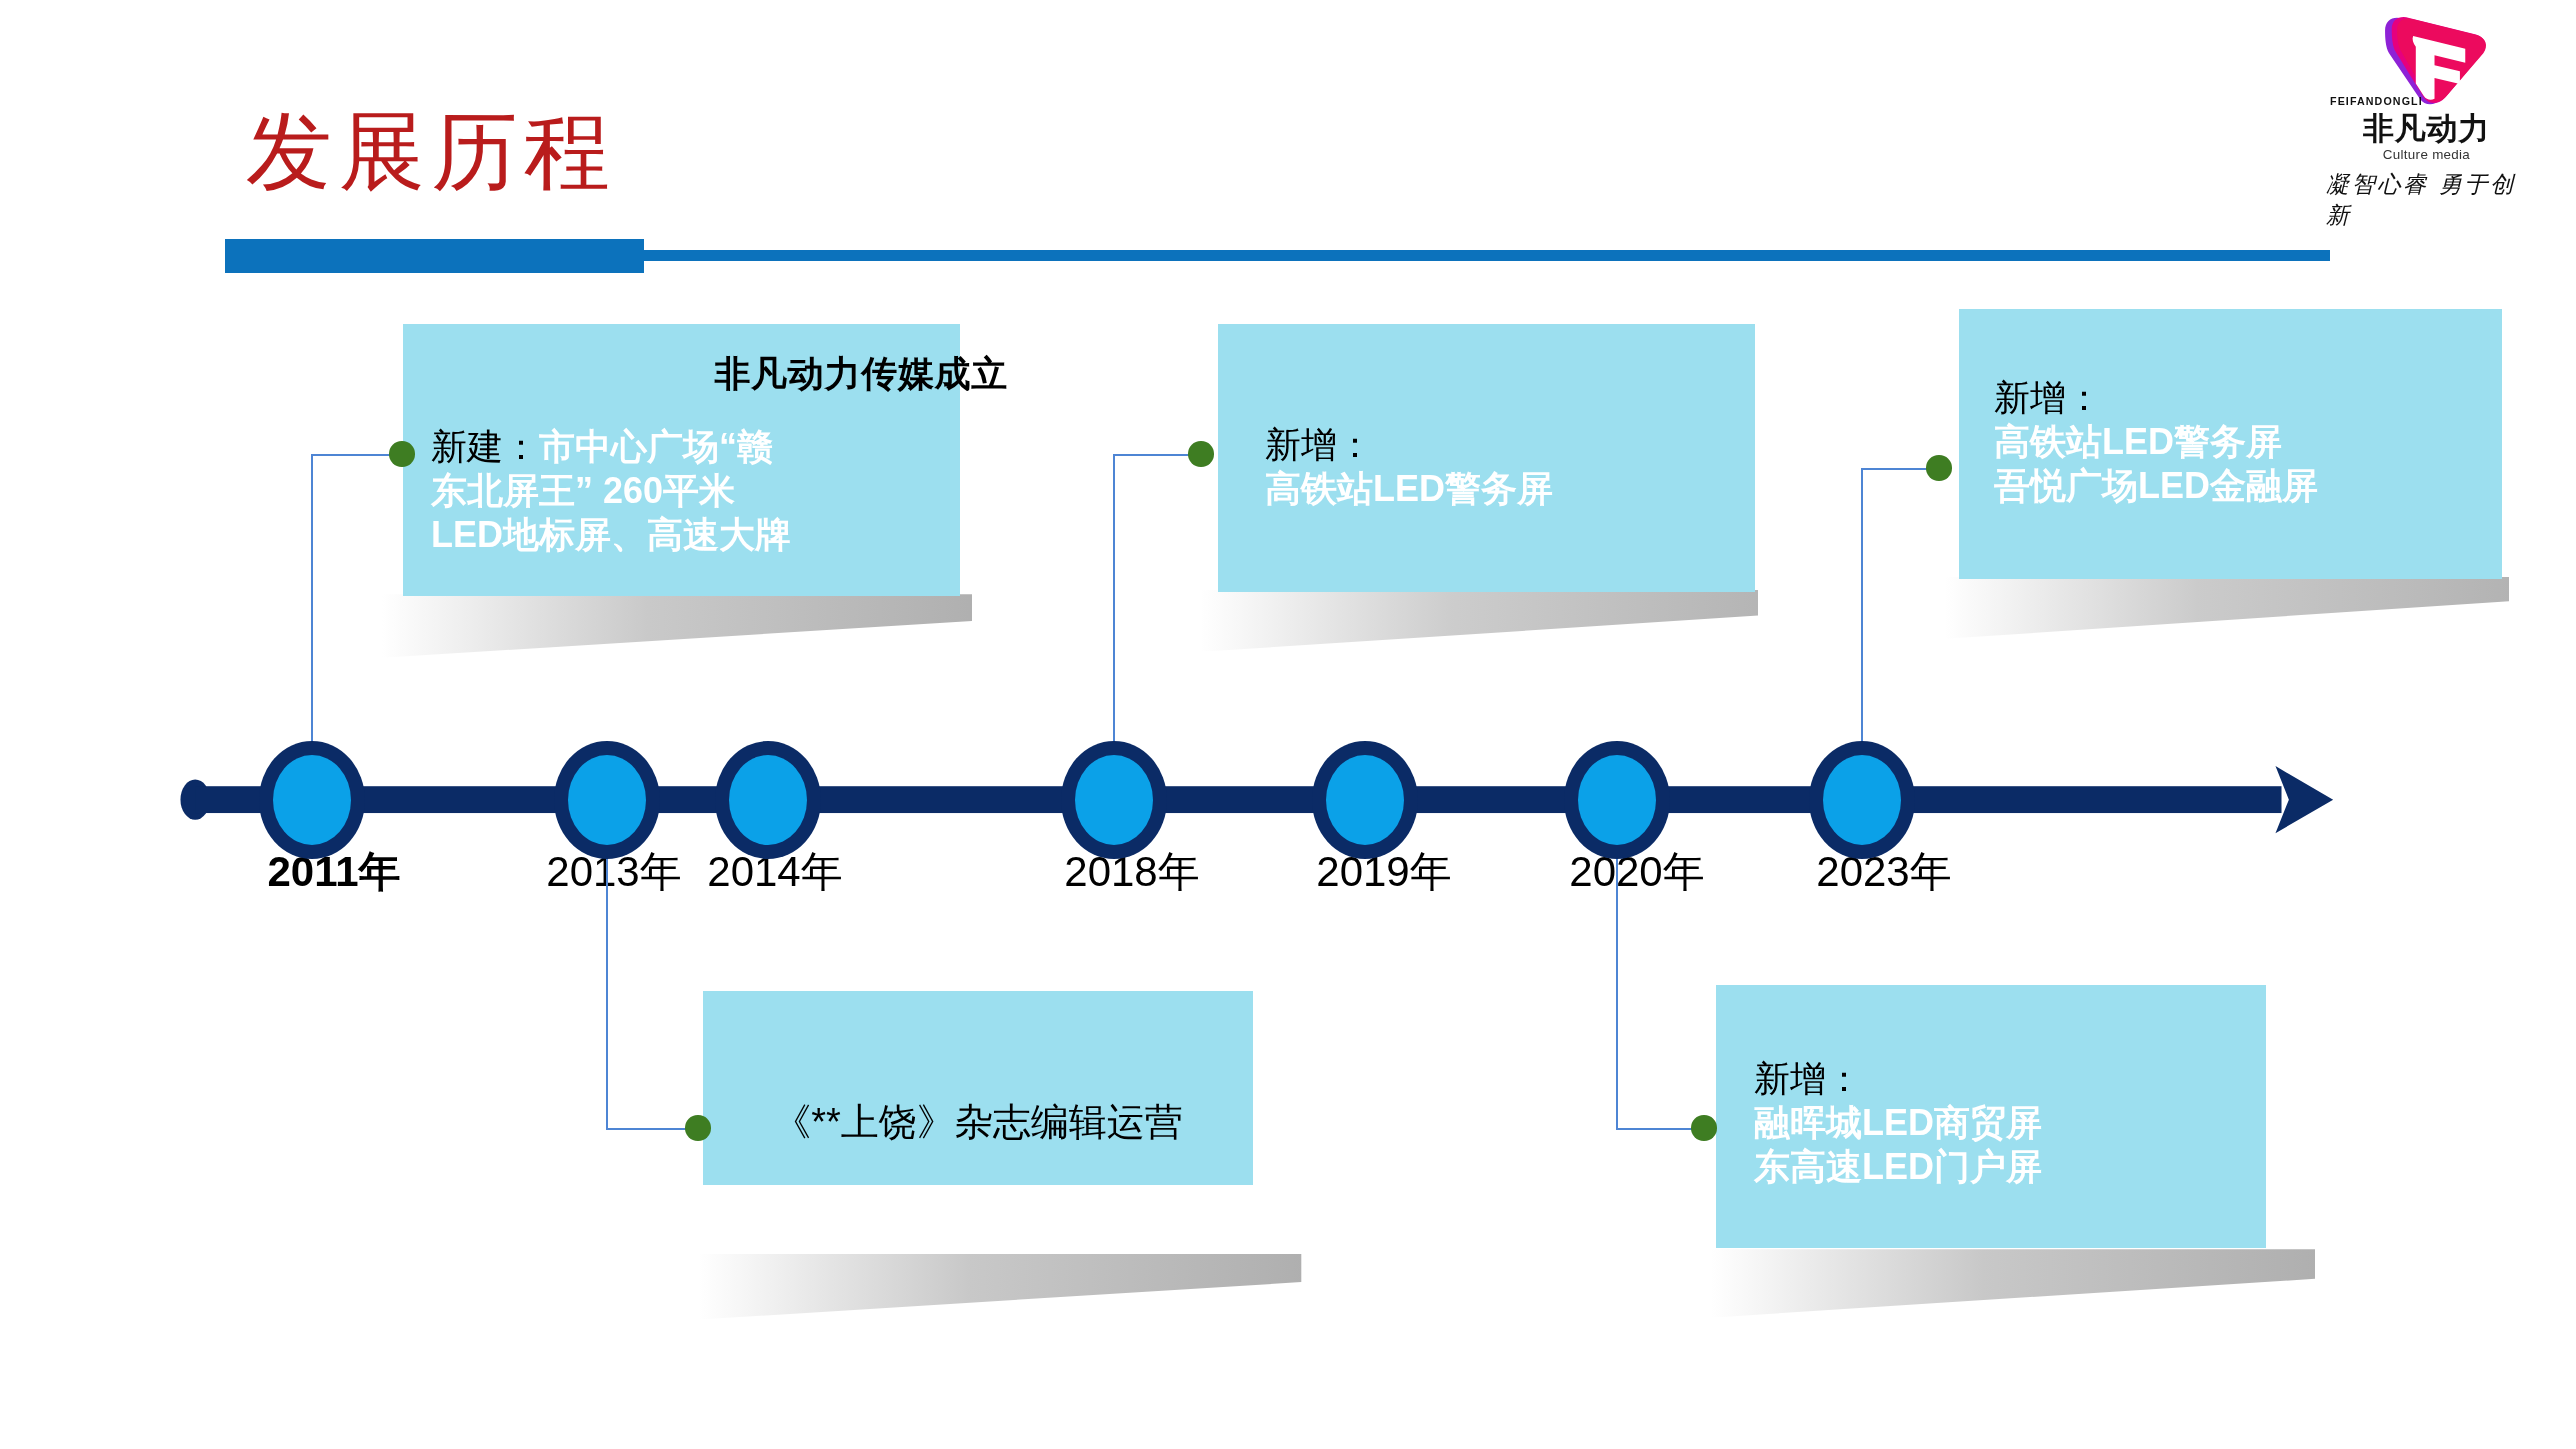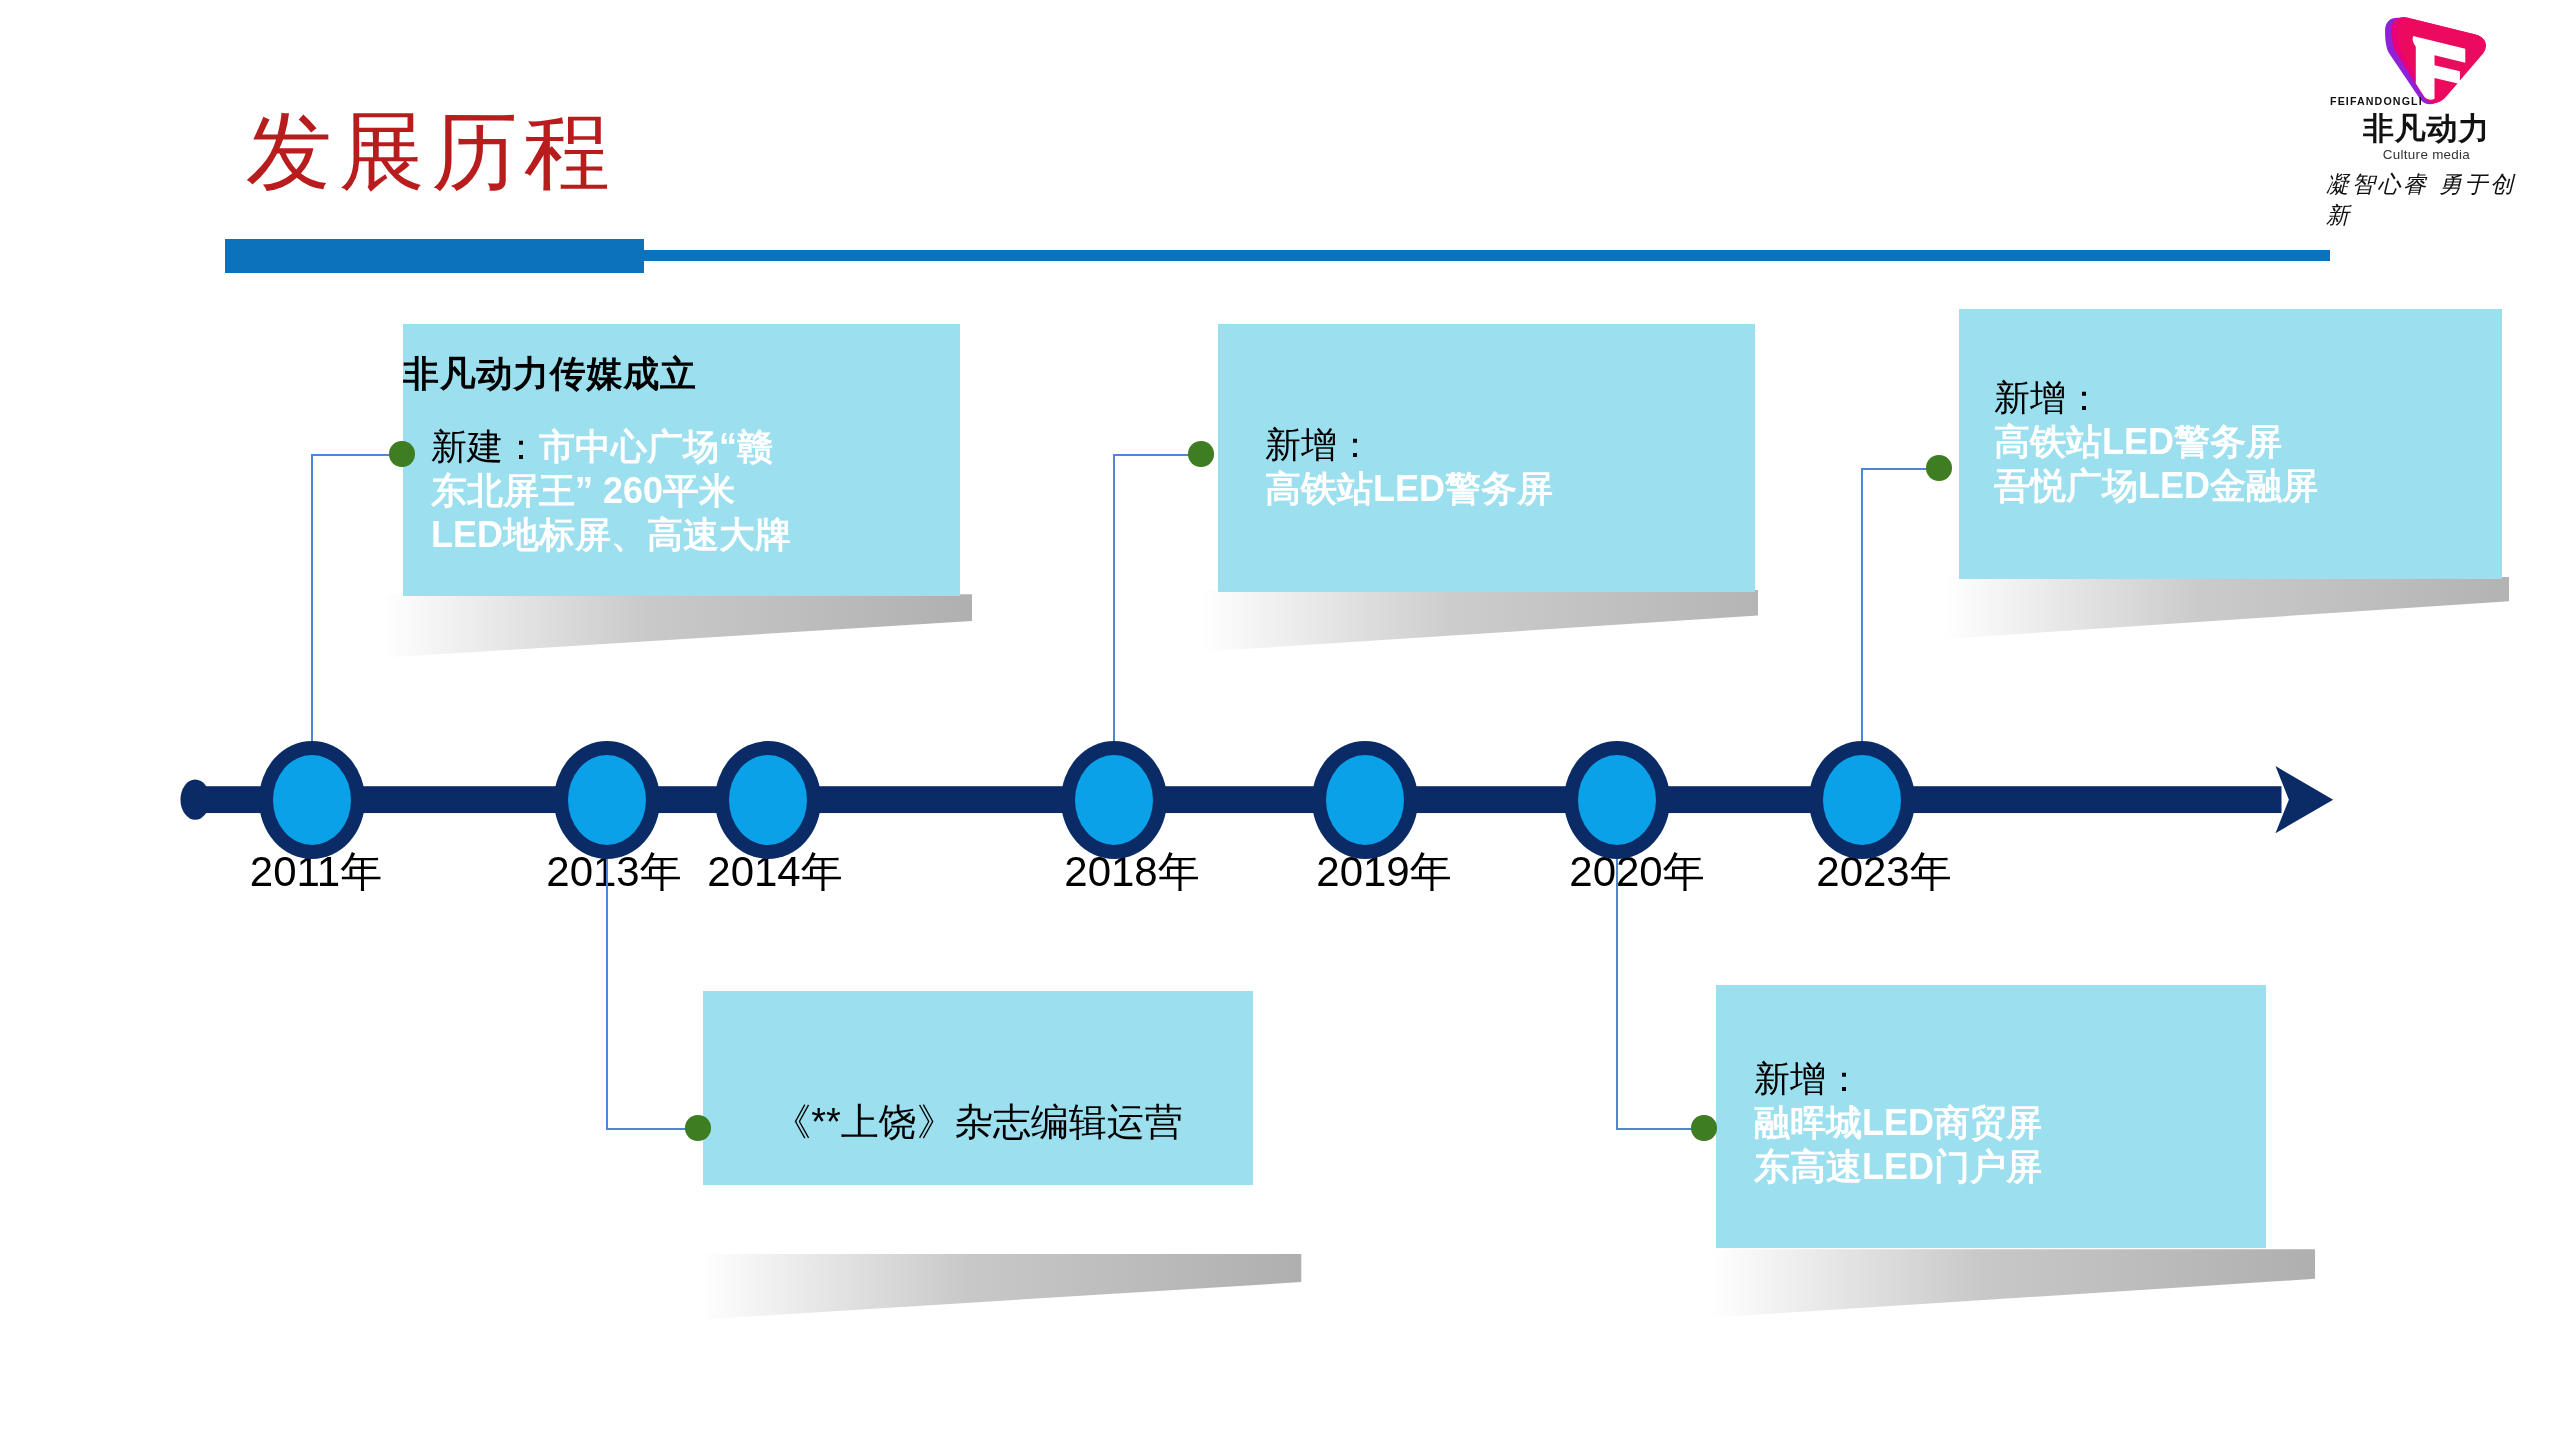--- a/index.html
+++ b/index.html
@@ -81,22 +81,22 @@
     position:relative;
     width:100%;height:100%;
     box-sizing:border-box;
   }
   .cshadow{
     position:absolute;
     z-index:3;
     pointer-events:none;
   }
   .box-title{
-    font-size:36px;font-weight:700;color:#000;text-align:left;
-    line-height:1.25;letter-spacing:0.7px;
+    font-size:36px;font-weight:700;color:#000;text-align:right;
+    line-height:1.25;letter-spacing:0.7px;padding-left:48px;
   }
   .blk{color:#000;font-weight:400;}
   .wht{color:#ffffff;font-weight:700;}
   .body-text{
     font-size:36px;line-height:1.22;letter-spacing:0px;
   }
   .center-text{
     font-size:38px;color:#000;text-align:center;line-height:1.2;
   }
 
@@ -158,21 +158,21 @@
   <div class="gdot" style="left:1939px;top:468px;"></div>
 
   <div class="node" style="left:312px;top:800px;"></div>
   <div class="node" style="left:607px;top:800px;"></div>
   <div class="node" style="left:768px;top:800px;"></div>
   <div class="node" style="left:1114px;top:800px;"></div>
   <div class="node" style="left:1365px;top:800px;"></div>
   <div class="node" style="left:1617px;top:800px;"></div>
   <div class="node" style="left:1862px;top:800px;"></div>
 
-  <div class="year-label" style="left:316px;top:844px;">2011年</div>
+  <div class="year-label" style="left:334px;top:844px;font-weight:bold;">2011年</div>
   <div class="year-label" style="left:614px;top:844px;">2013年</div>
   <div class="year-label" style="left:775px;top:844px;">2014年</div>
   <div class="year-label" style="left:1132px;top:844px;">2018年</div>
   <div class="year-label" style="left:1384px;top:844px;">2019年</div>
   <div class="year-label" style="left:1637px;top:844px;">2020年</div>
   <div class="year-label" style="left:1884px;top:844px;">2023年</div>
 
   <svg class="cshadow" style="left:382px;top:594px;width:590px;height:74px;" viewBox="0 0 880 110">
     <defs>
       <linearGradient id="sh1" x1="0" y1="0" x2="1" y2="0">

